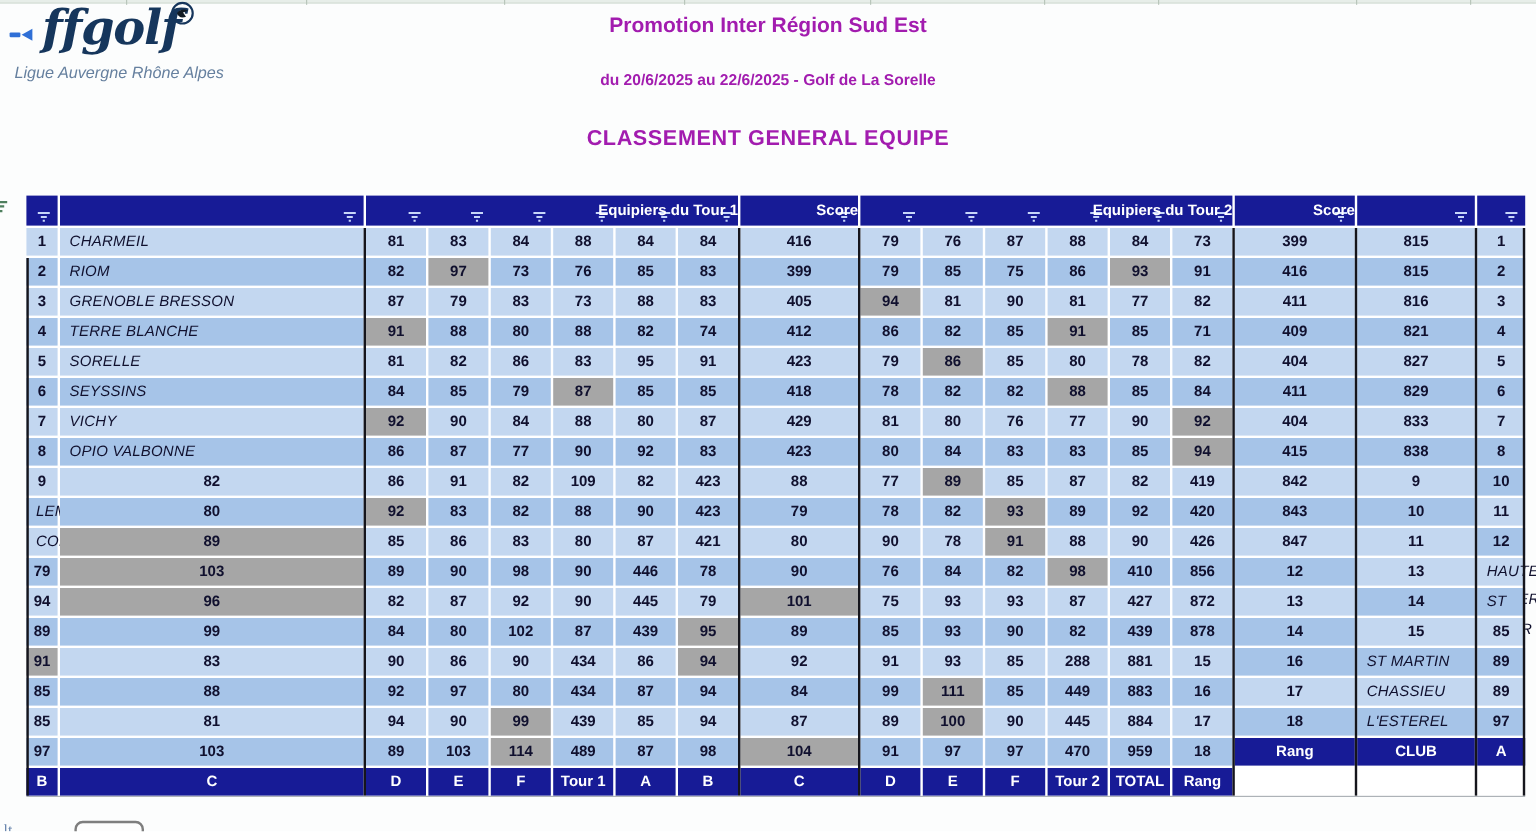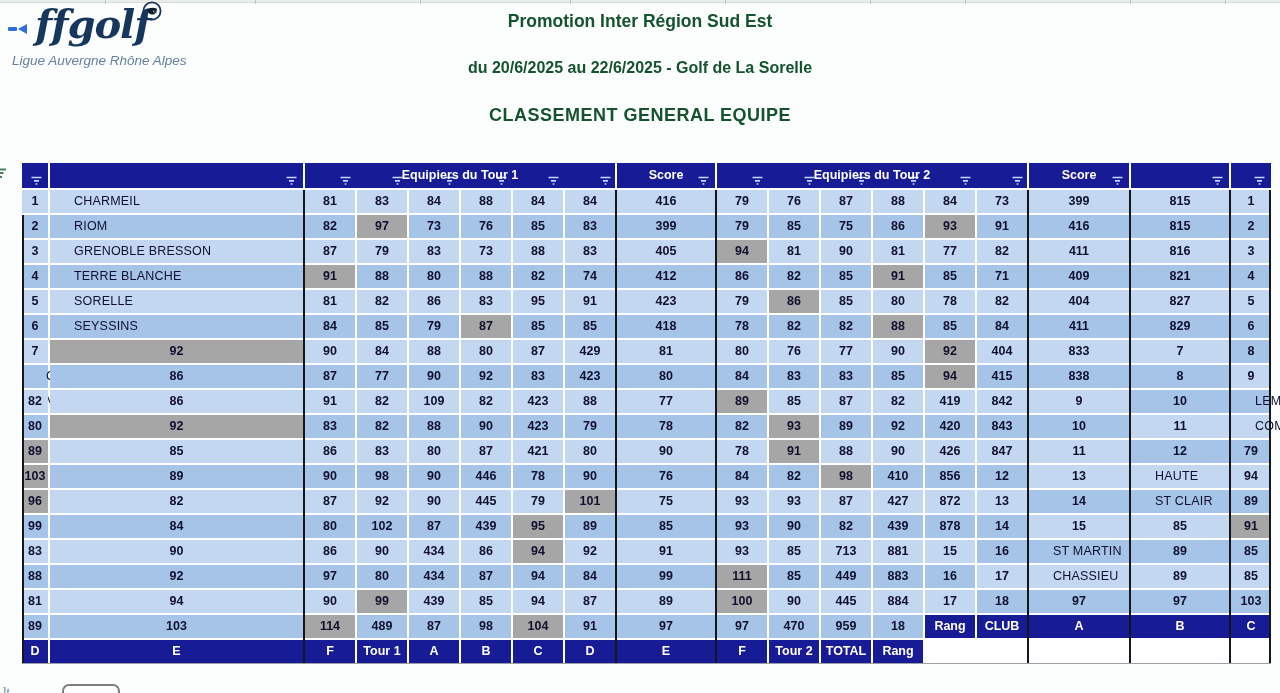--- a/index.html
+++ b/index.html
@@ -12,37 +12,37 @@
   .top-tick{position:absolute;top:0;width:1px;height:4px;background:#b9c6bb;}
   
   .pane-handle{position:absolute;left:8px;top:24px;width:24px;height:10px;}
   .pane-handle .bar{position:absolute;left:0;top:3px;width:9px;height:4px;background:#2f6fd6;border-radius:1px;}
   .pane-handle .tri{position:absolute;left:10px;top:0;width:0;height:0;border-top:5px solid transparent;border-bottom:5px solid transparent;border-right:9px solid #2f6fd6;}
   
   .logo-brand{position:absolute;left:35px;top:0px;font-family:"DejaVu Serif", serif;font-weight:700;font-size:40px;color:#16365c;letter-spacing:-1px;font-style:italic;}
   .logo-mark{position:absolute;left:142px;top:1px;width:20px;height:20px;}
   .logo-sub{position:absolute;left:12px;top:53px;font-style:italic;font-size:13.5px;color:#66809f;}
   
-  .title-line{position:absolute;left:0;width:1280px;text-align:center;color:#14532d;font-weight:700;}
+  .title-line{position:absolute;left:0;width:1280px;text-align:center;color:#a21caf;font-weight:700;}
   .t1{top:11px;font-size:17.5px;}
-  .t2{top:59px;font-size:16px;}
+  .t2{top:59px;font-size:13px;}
   .t3{top:105px;font-size:18px;letter-spacing:.5px;}
   
   .edge-funnel{position:absolute;left:-6px;top:166px;}
   
   .table-wrap{position:absolute;left:22px;top:163px;width:1249px;background:#ffffff;border-bottom:1px solid #9aa0a6;}
   .tgrid{display:grid;grid-template-columns:26px 253px repeat(6,50px) 98px repeat(6,50px) 100px 98px 40px;column-gap:2px;row-gap:2px;background:#ffffff;position:relative;}
-  .hcell{position:relative;height:25px;background:#171b96;color:#ffffff;font-weight:700;font-size:12.5px;line-height:25px;text-align:center;}
+  .hcell{position:relative;height:25px;background:#171b96;color:#ffffff;font-weight:700;font-size:12.5px;line-height:25px;text-align:right;}
   .hcell .htext{position:relative;z-index:2;}
   .funnel{position:absolute;z-index:1;top:7px;right:5px;width:13px;height:10px;display:block;cursor:pointer;}
   .bcell{height:23px;line-height:23px;text-align:center;font-size:12.5px;color:#10102e;font-weight:700;}
   .row-light{background:#c3d7f0;}
   .row-dark{background:#a6c4e8;}
   .gray-cell{background:#a6a6a6 !important;}
-  .club-cell{text-align:left;padding-left:24px;font-weight:400;letter-spacing:.2px;}
+  .club-cell{text-align:left;padding-left:8px;font-weight:400;letter-spacing:.2px;font-style:italic;}
   .rank-cell{font-weight:700;}
   .fcell{height:23px;line-height:23px;background:#171b96;color:#ffffff;font-weight:700;font-size:12.5px;text-align:center;}
   .vline{position:absolute;width:2px;background:#15151c;z-index:3;}
   
   .bottom-frag{position:absolute;left:3px;top:684px;font-size:13px;color:#4c6f9f;opacity:.85;height:9px;overflow:hidden;font-family:Liberation Serif, serif;}
   .bottom-box{position:absolute;left:62px;top:684px;width:58px;height:26px;border:2px solid #7e7e7e;border-radius:7px;background:#fdfdfd;overflow:hidden;text-align:center;font-size:13px;font-weight:400;color:#333;padding-top:5px;box-sizing:border-box;cursor:pointer;}
 </style>
 </head>
 <body>
 
@@ -240,20 +240,21 @@
         <div class="bcell row-dark">78</div>
         <div class="bcell row-dark">82</div>
         <div class="bcell row-dark">82</div>
         <div class="bcell row-dark gray-cell">88</div>
         <div class="bcell row-dark">85</div>
         <div class="bcell row-dark">84</div>
         <div class="bcell row-dark">411</div>
         <div class="bcell row-dark">829</div>
         <div class="bcell row-dark rank-cell">6</div>
         <div class="bcell row-light rank-cell">7</div>
+        <div class="bcell row-light club-cell">VICHY</div>
         <div class="bcell row-light gray-cell">92</div>
         <div class="bcell row-light">90</div>
         <div class="bcell row-light">84</div>
         <div class="bcell row-light">88</div>
         <div class="bcell row-light">80</div>
         <div class="bcell row-light">87</div>
         <div class="bcell row-light">429</div>
         <div class="bcell row-light">81</div>
         <div class="bcell row-light">80</div>
         <div class="bcell row-light">76</div>
@@ -394,21 +395,21 @@
         <div class="bcell row-light">90</div>
         <div class="bcell row-light">86</div>
         <div class="bcell row-light">90</div>
         <div class="bcell row-light">434</div>
         <div class="bcell row-light">86</div>
         <div class="bcell row-light gray-cell">94</div>
         <div class="bcell row-light">92</div>
         <div class="bcell row-light">91</div>
         <div class="bcell row-light">93</div>
         <div class="bcell row-light">85</div>
-        <div class="bcell row-light">713</div>
+        <div class="bcell row-light">288</div>
         <div class="bcell row-light">881</div>
         <div class="bcell row-light rank-cell">15</div>
         <div class="bcell row-dark rank-cell">16</div>
         <div class="bcell row-dark club-cell">ST MARTIN CRAU</div>
         <div class="bcell row-dark">89</div>
         <div class="bcell row-dark">85</div>
         <div class="bcell row-dark">88</div>
         <div class="bcell row-dark">92</div>
         <div class="bcell row-dark">97</div>
         <div class="bcell row-dark">80</div>
@@ -434,20 +435,21 @@
         <div class="bcell row-light">85</div>
         <div class="bcell row-light">94</div>
         <div class="bcell row-light">87</div>
         <div class="bcell row-light">89</div>
         <div class="bcell row-light gray-cell">100</div>
         <div class="bcell row-light">90</div>
         <div class="bcell row-light">445</div>
         <div class="bcell row-light">884</div>
         <div class="bcell row-light rank-cell">17</div>
         <div class="bcell row-dark rank-cell">18</div>
+        <div class="bcell row-dark club-cell">L'ESTEREL</div>
         <div class="bcell row-dark">97</div>
         <div class="bcell row-dark">97</div>
         <div class="bcell row-dark">103</div>
         <div class="bcell row-dark">89</div>
         <div class="bcell row-dark">103</div>
         <div class="bcell row-dark gray-cell">114</div>
         <div class="bcell row-dark">489</div>
         <div class="bcell row-dark">87</div>
         <div class="bcell row-dark">98</div>
         <div class="bcell row-dark gray-cell">104</div>

